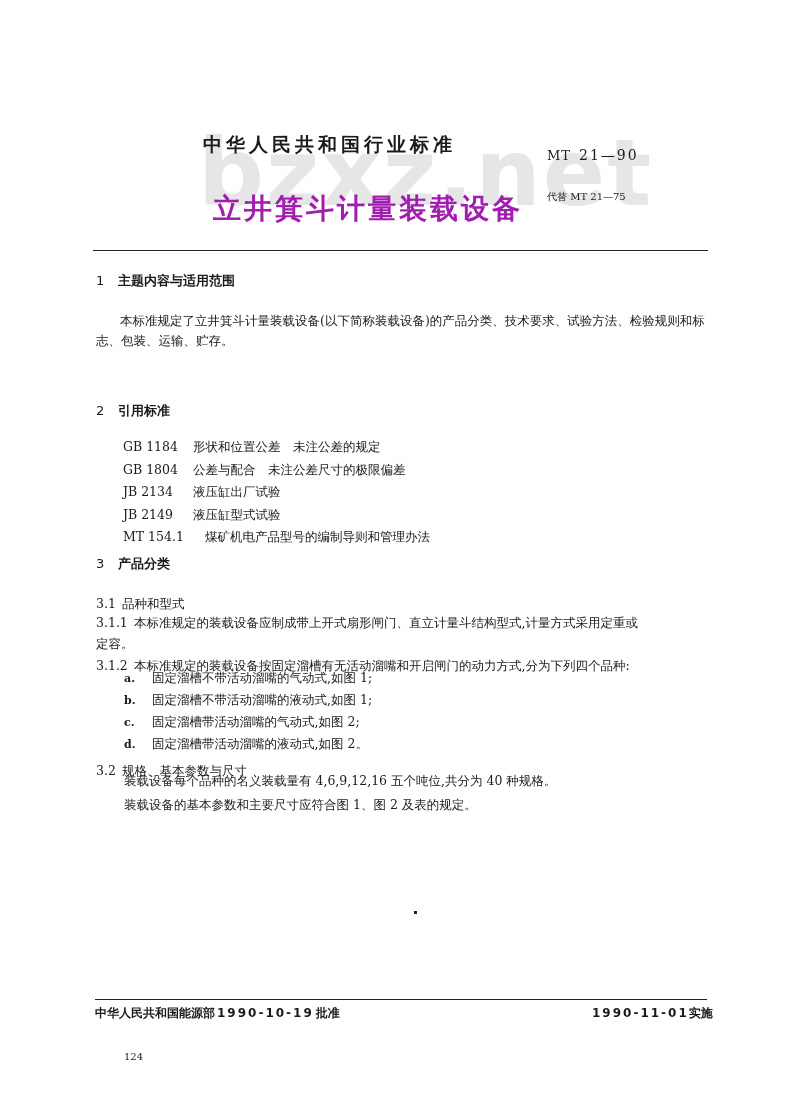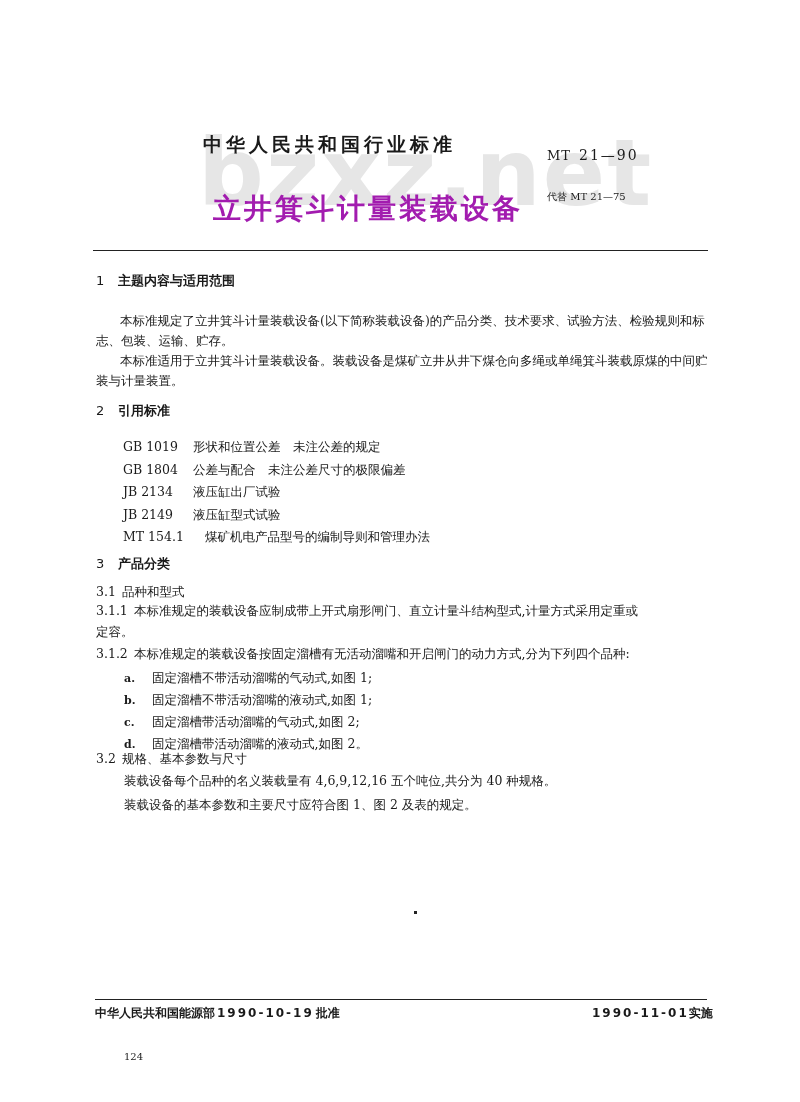--- a/index.html
+++ b/index.html
@@ -101,20 +101,21 @@
       font-size: 12.5px;
       line-height: 22.5px;
     }
     .ref-item .code { display: inline-block; min-width: 70px; }
     .ref-item.wide .code { min-width: 82px; }
     .sub-head {
       position: absolute;
       left: 96px;
       font-size: 12.5px;
       line-height: 20px;
+      margin-top: 12px;
     }
     .sub-head .n { display: inline-block; min-width: 38px; }
     .sub-head .n.short { min-width: 26px; }
     .items {
       position: absolute;
       left: 124px;
       top: 667px;
       font-size: 12.5px;
       line-height: 21px;
     }
@@ -175,30 +176,27 @@
   <div class="hdr-replace">代替 MT 21—75</div>
 
   <div class="rule rule-top"></div>
 
   <div class="sec-head" style="left:96px; top:272px;">
     <span class="n">1</span><span>主题内容与适用范围</span>
   </div>
   <div class="para" style="top:311px;">
     <span class="indent"></span><span>本标准规定了立井箕斗计量装载设备(以下简称装载设备)的产品分类、技术要求、试验方法、检验规则和标志、包装、运输、贮存。</span>
   </div>
-  <div class="para" style="top:351px;">
-    <span class="indent"></span><span>本标准适用于立井箕斗计量装载设备。装载设备是煤矿立井从井下煤仓向多绳或单绳箕斗装载原煤的中间贮装与计量装置。</span>
-  </div>
 
   <div class="sec-head" style="left:96px; top:402px;">
     <span class="n">2</span><span>引用标准</span>
   </div>
   <div class="ref-list">
     <div class="ref-item">
-      <span class="code">GB 1019</span><span>形状和位置公差　未注公差的规定</span>
+      <span class="code">GB 1184</span><span>形状和位置公差　未注公差的规定</span>
     </div>
     <div class="ref-item">
       <span class="code">GB 1804</span><span>公差与配合　未注公差尺寸的极限偏差</span>
     </div>
     <div class="ref-item">
       <span class="code">JB 2134</span><span>液压缸出厂试验</span>
     </div>
     <div class="ref-item">
       <span class="code">JB 2149</span><span>液压缸型式试验</span>
     </div>

